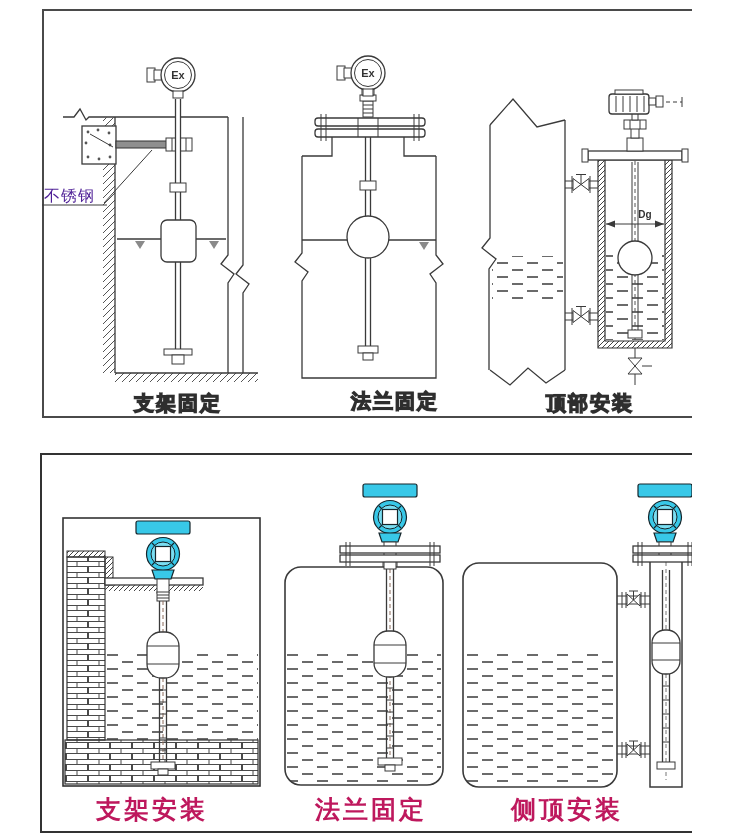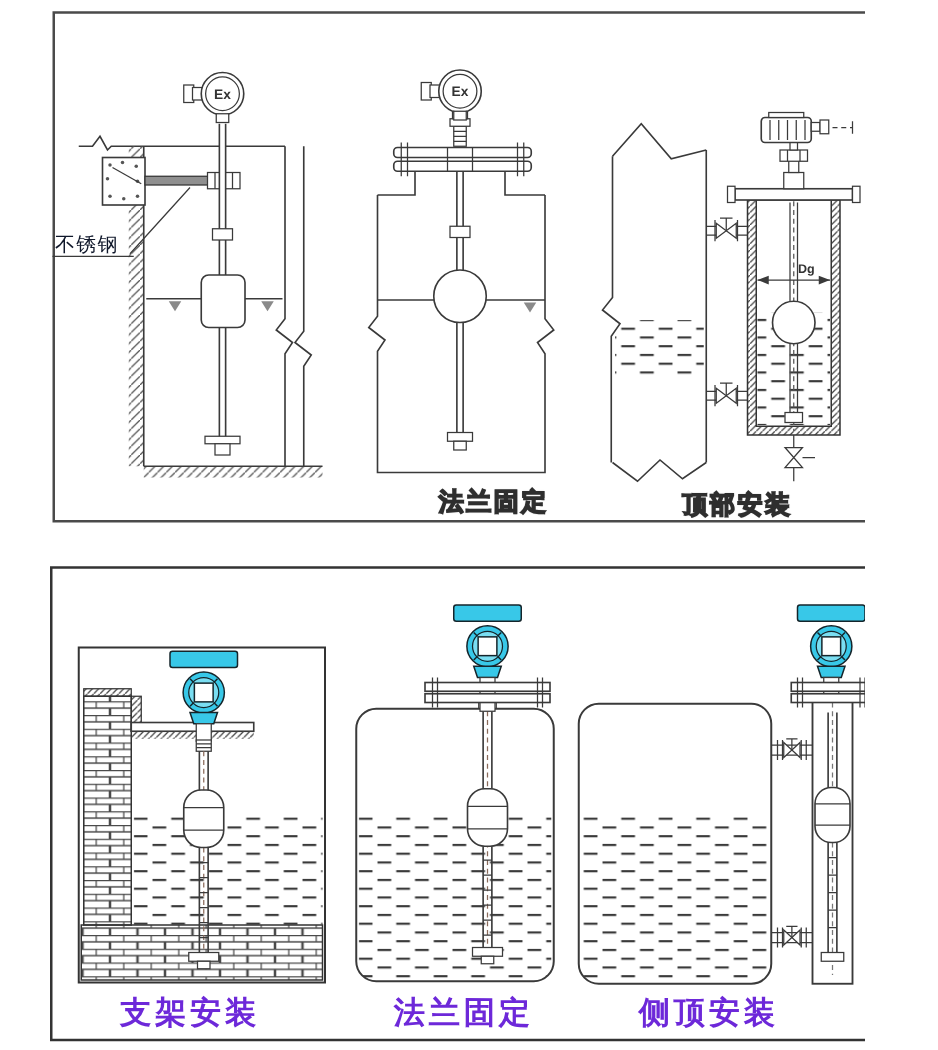--- a/index.html
+++ b/index.html
@@ -5,22 +5,22 @@
   html,body{margin:0;padding:0;background:#fff;}
   #stage{position:relative;width:692px;height:840px;background:#fff;overflow:hidden;
          font-family:"Liberation Sans",sans-serif;}
   .panel{position:absolute;border:2px solid #4a4a4a;box-sizing:border-box;background:#fff;}
   #panel-top{left:42px;top:9px;width:668px;height:409px;}
   #panel-bottom{left:40px;top:453px;width:672px;height:380px;border-color:#333;}
   #art{position:absolute;left:0;top:0;width:750px;height:840px;}
   .cap{position:absolute;text-align:center;white-space:nowrap;}
   .cap-outline{font-size:20px;font-weight:bold;letter-spacing:2px;color:#fff;
                -webkit-text-stroke:1.2px #2e2e2e;text-shadow:0 0 1px #2e2e2e;}
-  .cap-bold{font-size:25px;font-weight:900;letter-spacing:3px;color:#6d28d9;}
-  .note{position:absolute;font-size:16px;color:#0f172a;letter-spacing:1px;}
+  .cap-bold{font-size:25px;font-weight:900;letter-spacing:3px;color:#be185d;}
+  .note{position:absolute;font-size:16px;color:#4c1d95;letter-spacing:1px;}
   svg .ln{fill:none;stroke:#3a3a3a;stroke-width:1.3;}
   svg .lnt{fill:none;stroke:#3a3a3a;stroke-width:1;}
   svg .wf{fill:#fff;stroke:#3a3a3a;stroke-width:1.3;}
   svg .wft{fill:#fff;stroke:#3a3a3a;stroke-width:1;}
   svg .cy{fill:#38c8e8;stroke:#15252b;stroke-width:1.2;}
   svg text{font-family:"Liberation Sans",sans-serif;}
 </style>
 </head>
 <body>
 
@@ -252,20 +252,21 @@
       <path class="wft" d="M627,744 L627,756 L633.5,750 Z M640,744 L640,756 L633.5,750 Z"></path>
       <path class="lnt" d="M633.5,750 V741 M629,741 H638"></path>
 
       <use href="#txhead" x="665" y="517"></use>
       <rect x="633" y="546" width="64" height="7" class="wf"></rect>
       <rect x="633" y="555" width="64" height="7" class="wf"></rect>
       <path class="lnt" d="M638,542 V566 M642,542 V566 M688,542 V566 M692,542 V566"></path>
     </g>
   </svg>
 
+  <div class="cap cap-outline" style="left:108px;top:390px;width:140px;">支架固定</div>
   <div class="cap cap-outline" style="left:299px;top:388px;width:140px;text-align:right;">法兰固定</div>
   <div class="cap cap-outline" style="left:505px;top:390px;width:170px;">顶部安装</div>
 
   <div class="note" style="left:44px;top:186px;">不锈钢</div>
 
   <div class="cap cap-bold" style="left:72px;top:793px;width:160px;">支架安装</div>
   <div class="cap cap-bold" style="left:291px;top:793px;width:160px;">法兰固定</div>
   <div class="cap cap-bold" style="left:487px;top:793px;width:160px;">侧顶安装</div>
 </div>
 

